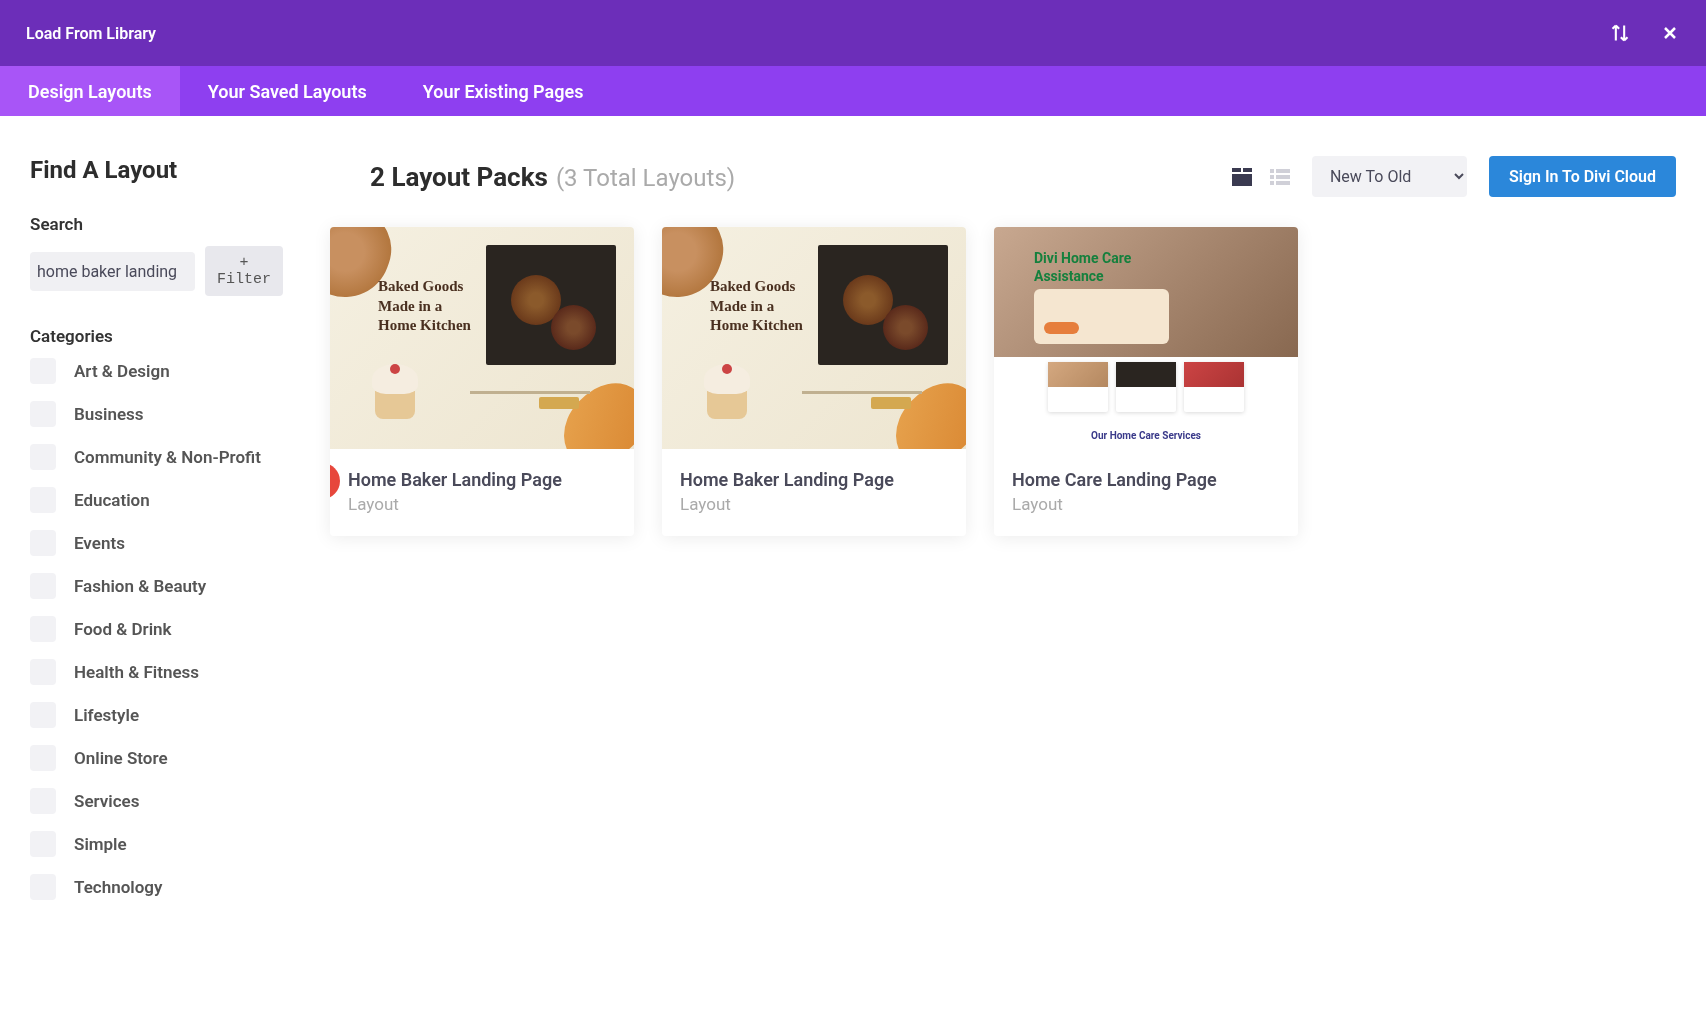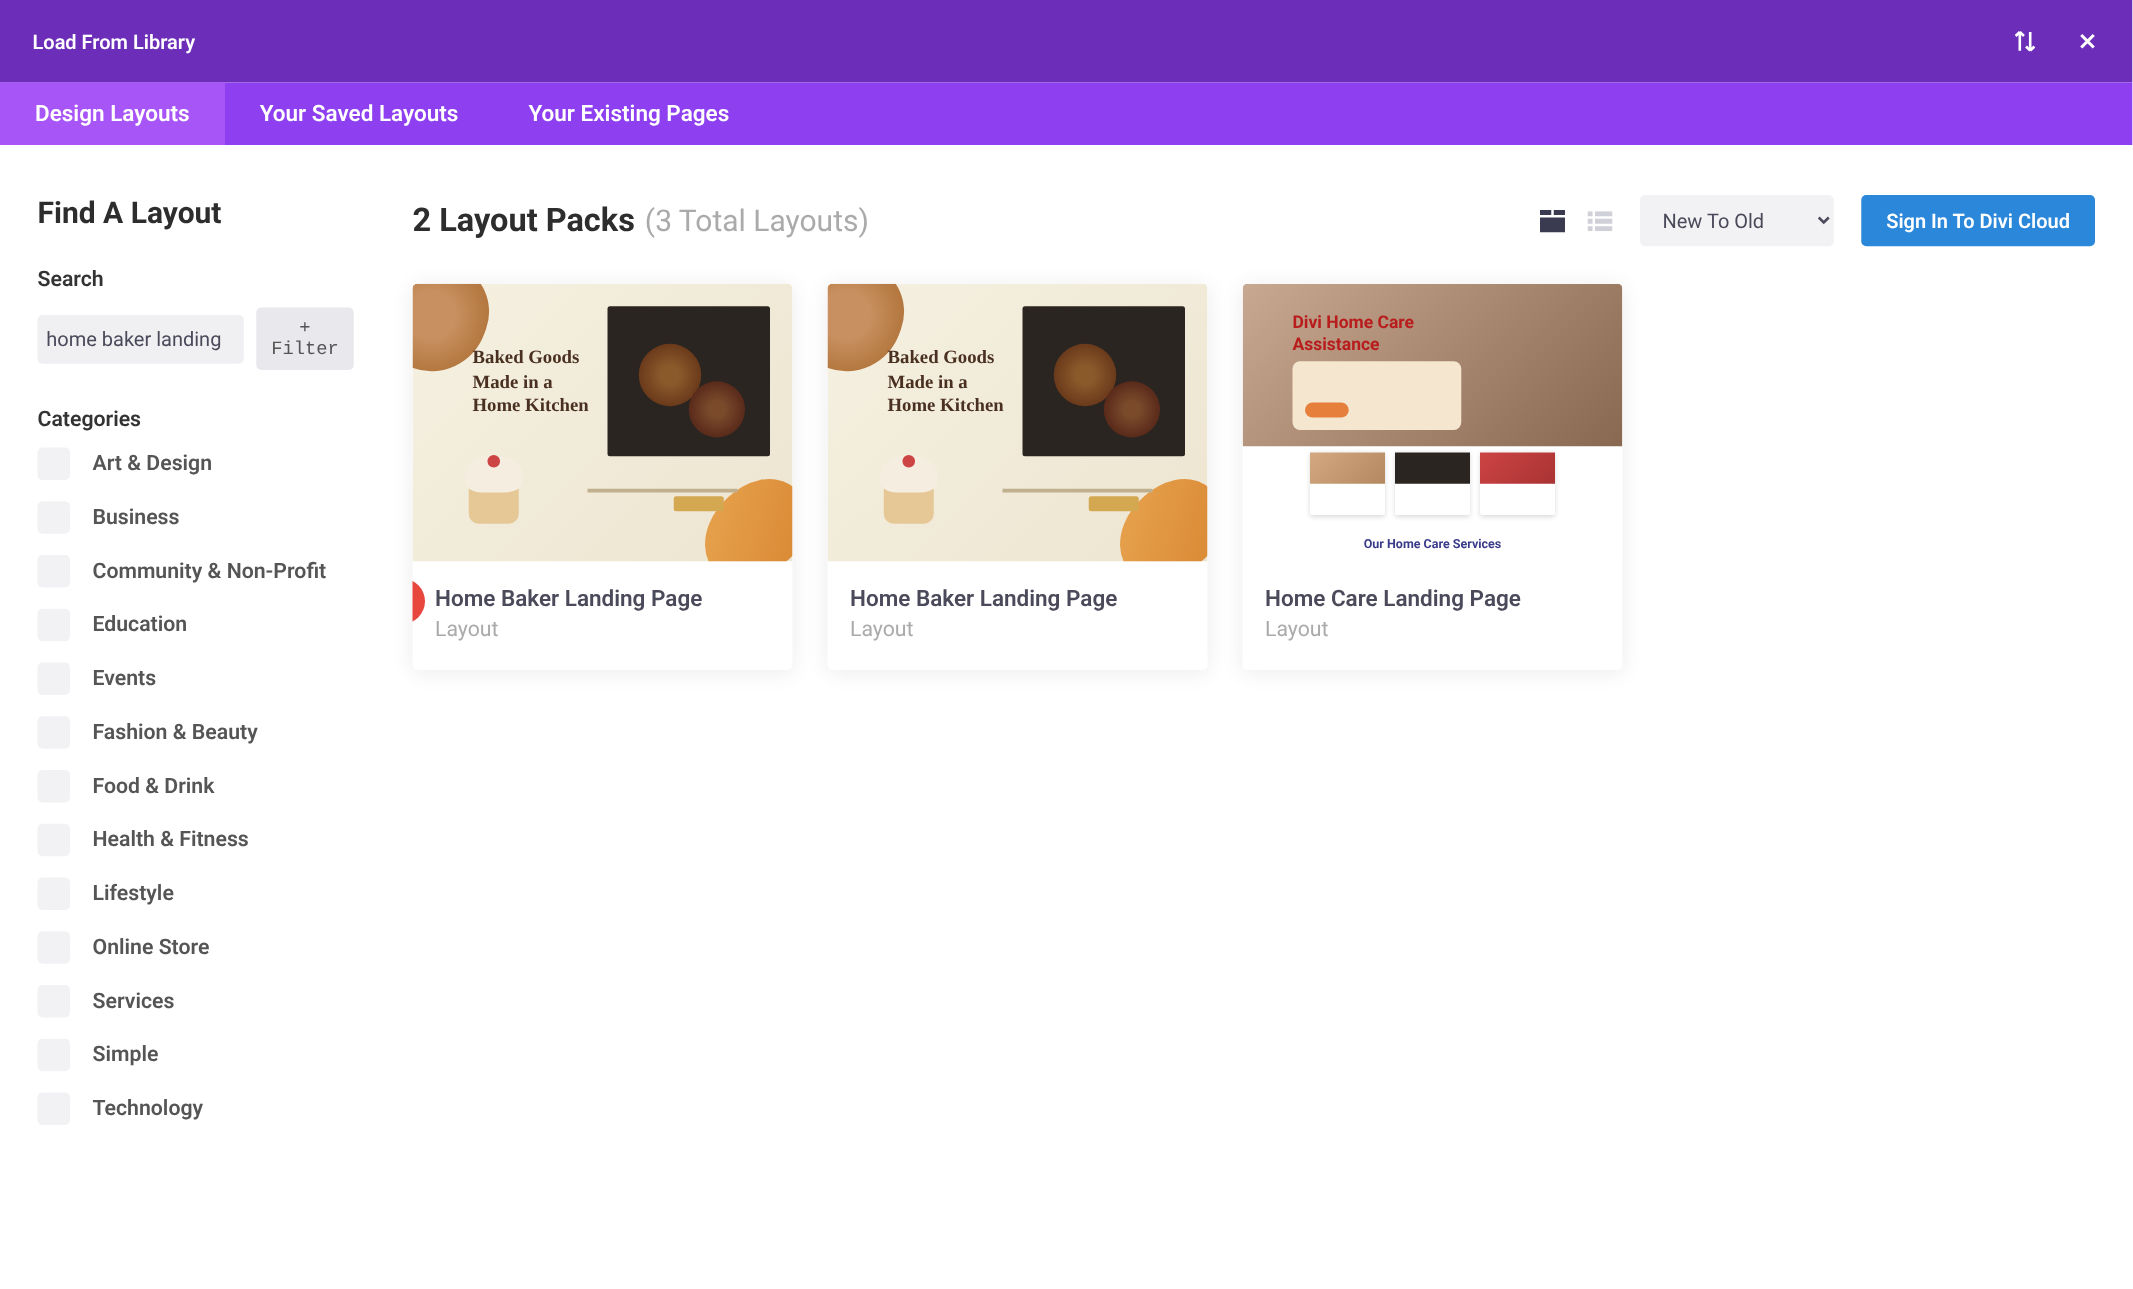--- a/index.html
+++ b/index.html
@@ -127,20 +127,21 @@
     .content {
       flex: 1;
       padding: 40px 30px 30px 30px;
       position: relative;
     }
     .content-header {
       display: flex;
       align-items: center;
       justify-content: space-between;
       margin-bottom: 30px;
+      margin-left: 40px;
     }
     .title-block {
       display: flex;
       align-items: baseline;
       gap: 8px;
     }
     .main-title {
       font-size: 26px;
       font-weight: 700;
       color: #2d2d2d;
@@ -339,21 +340,21 @@
     }
     .care-hero {
       position: absolute;
       top: 0; left: 0; right: 0;
       height: 130px;
       background: linear-gradient(135deg, #c8a890 0%, #a88870 50%, #886850 100%);
     }
     .care-hero-text {
       position: absolute;
       top: 22px; left: 40px;
-      color: #b91c1c;
+      color: #15803d;
       font-size: 14px;
       font-weight: 700;
       line-height: 1.3;
     }
     .care-box {
       position: absolute;
       top: 62px; left: 40px;
       width: 135px; height: 55px;
       background: #f5e6d0;
       border-radius: 6px;

